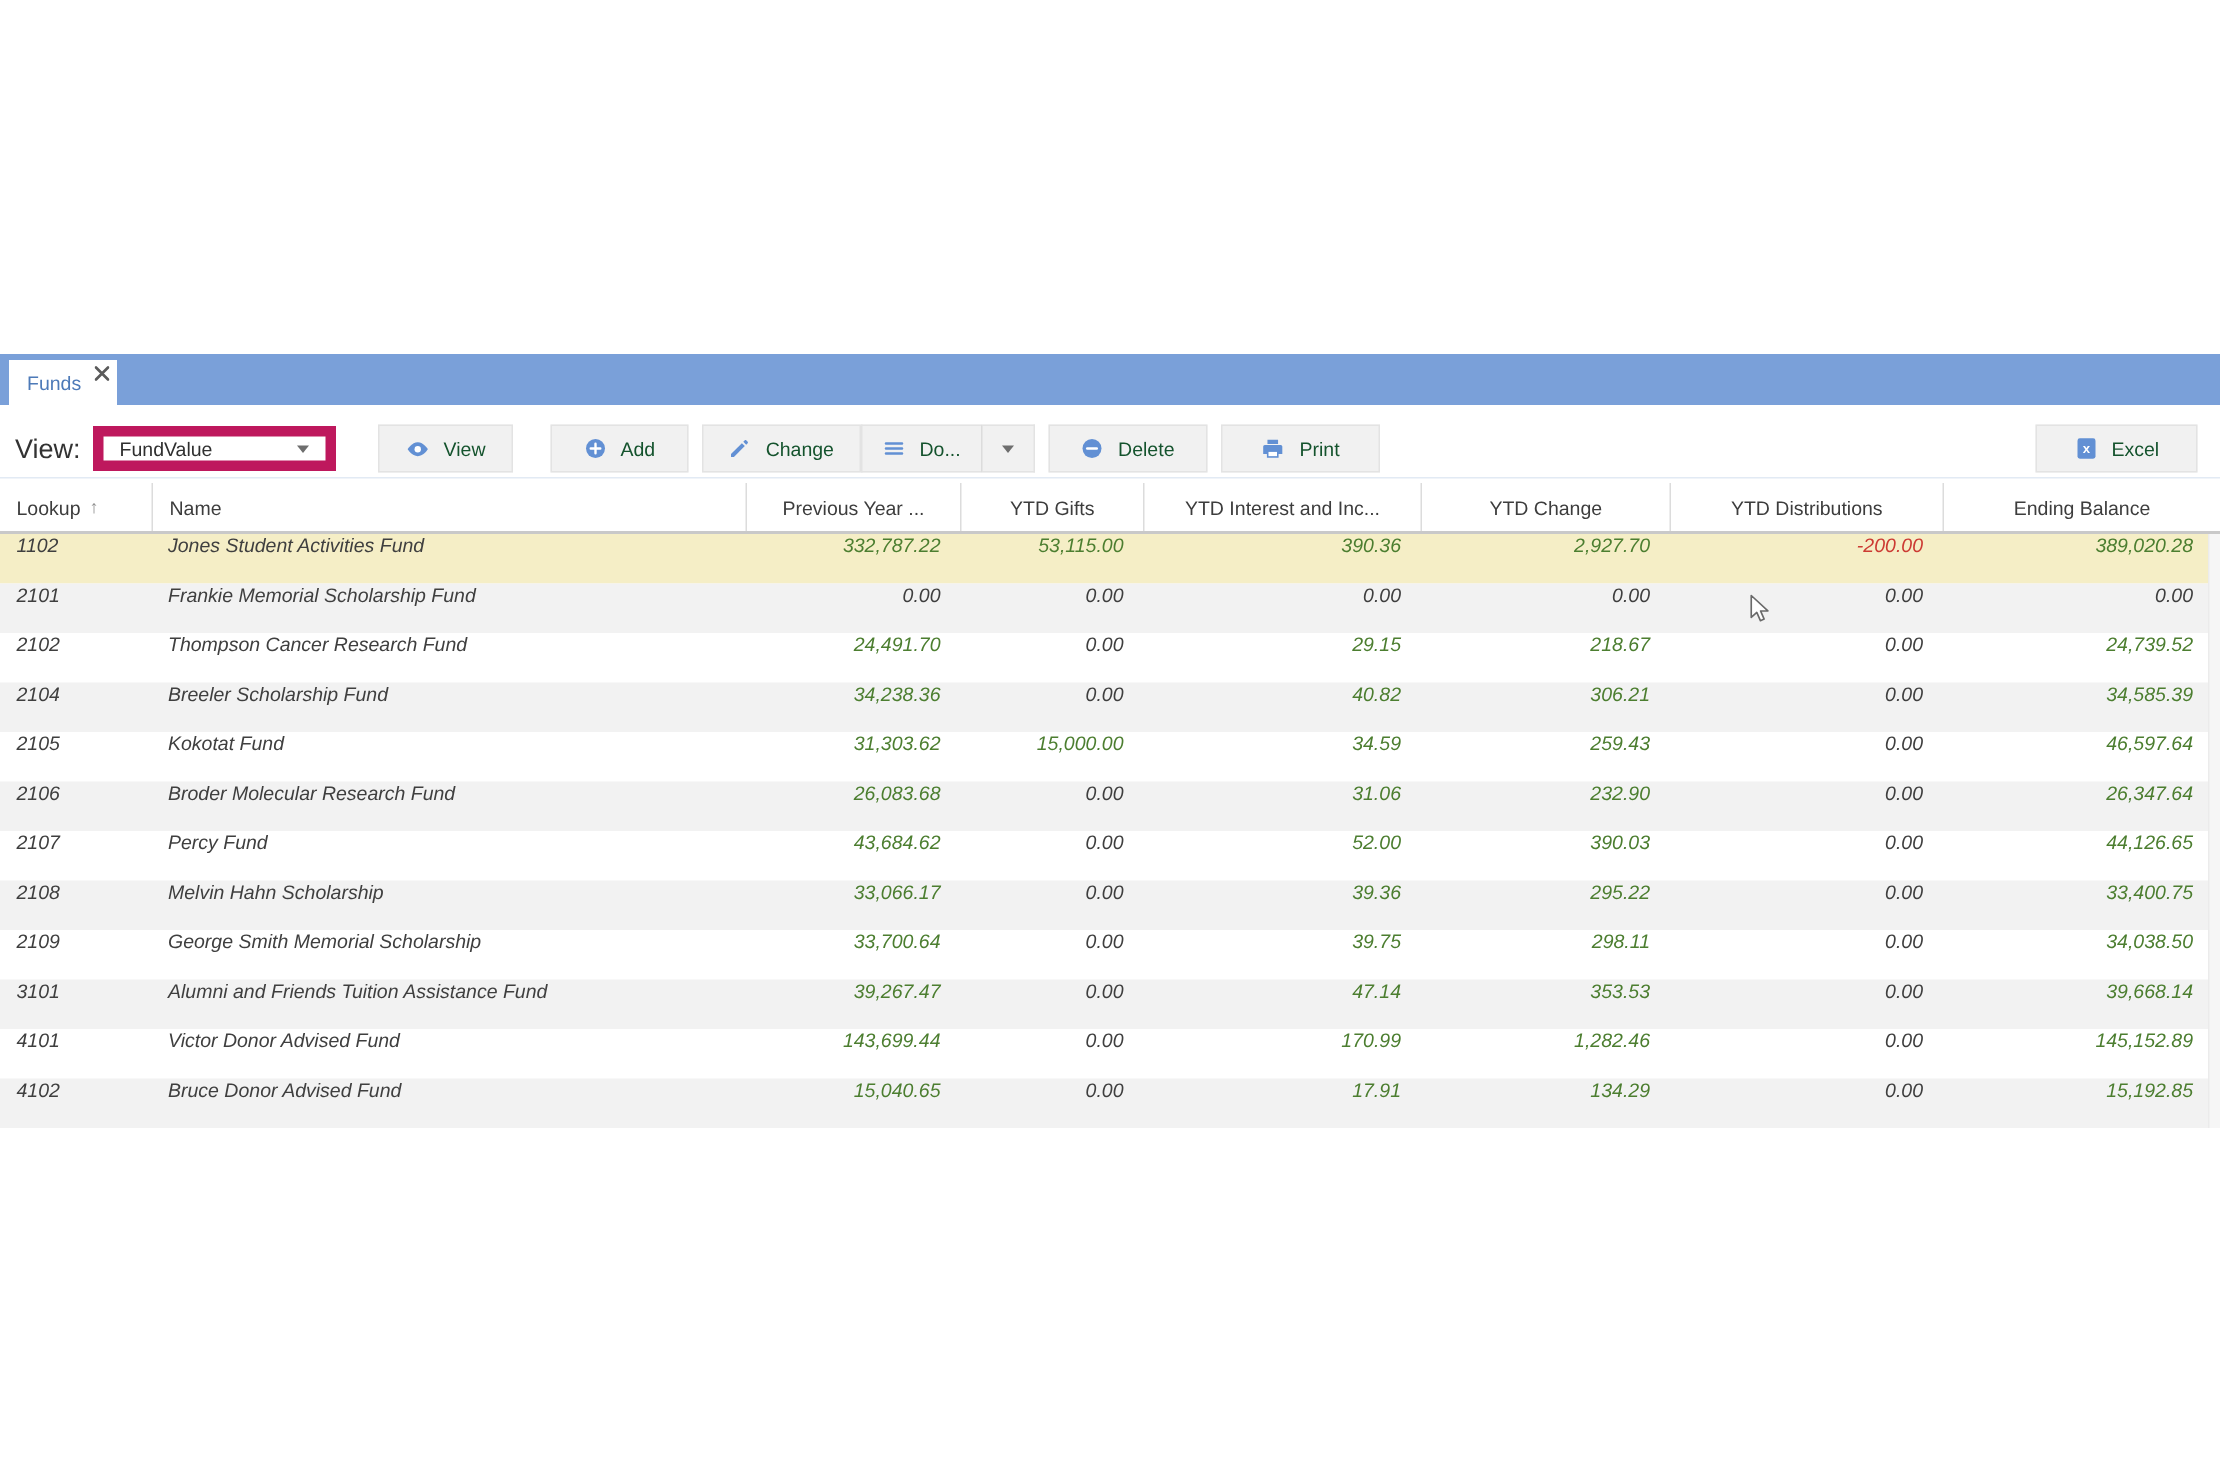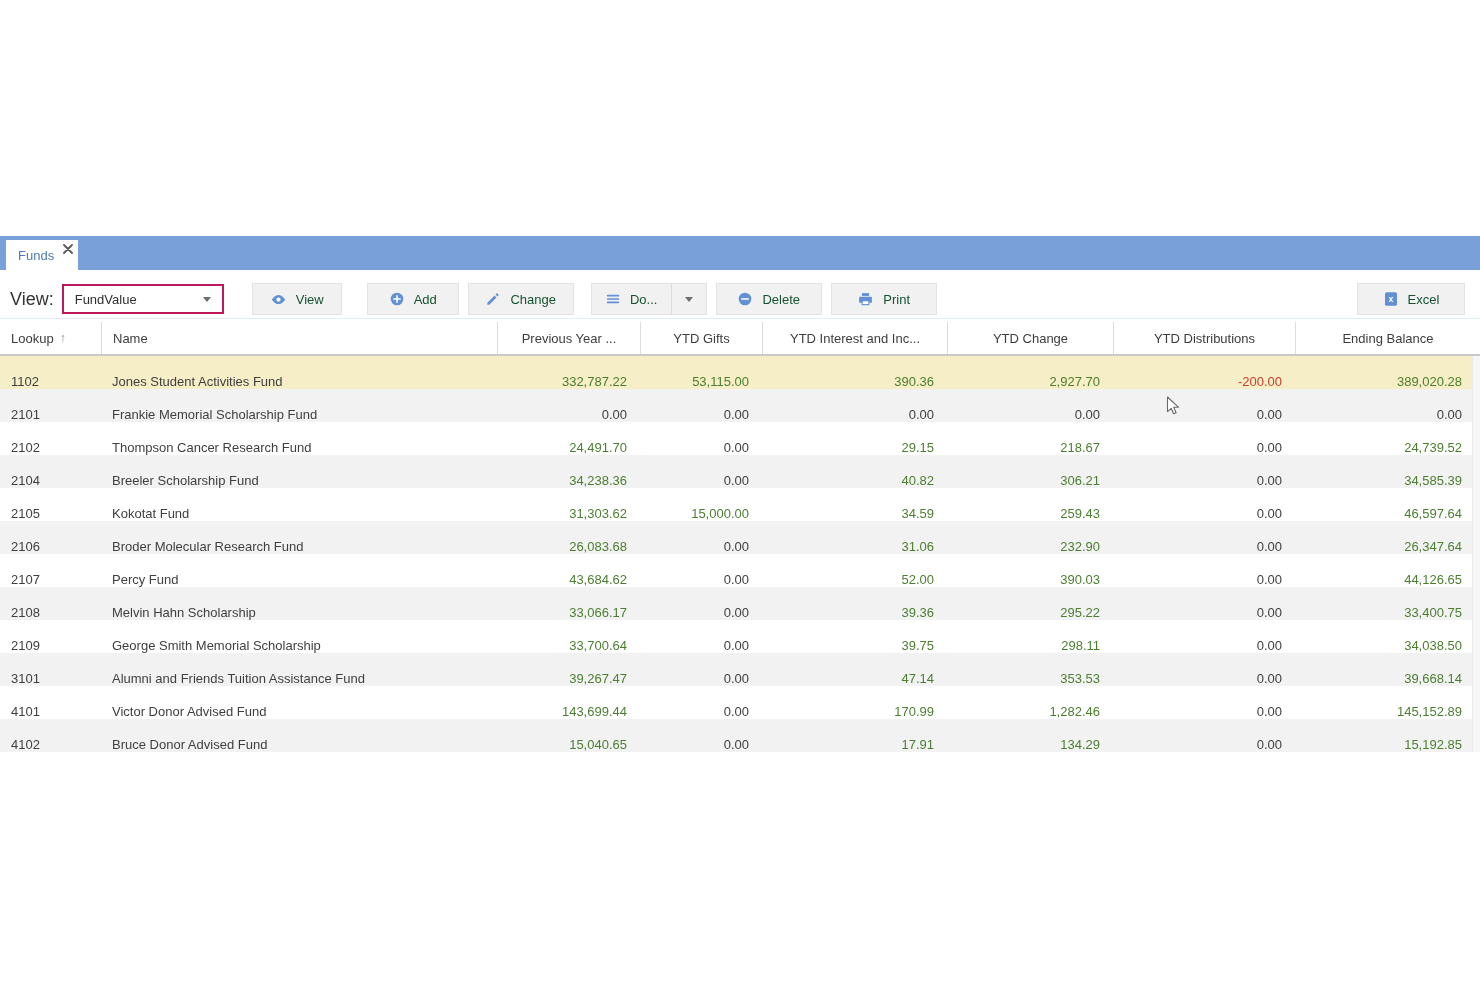--- a/index.html
+++ b/index.html
@@ -12,33 +12,33 @@
   .tab { position: absolute; left: 6px; top: 4px; width: 72px; height: 30px; background: #fff;
          display: flex; align-items: center; padding-left: 12px; }
   .tab-label { font-size: 13px; color: #4d7ab8; }
   .tab-close { position: absolute; top: 3px; right: 4px; width: 12px; height: 12px; cursor: pointer;
                display: flex; align-items: center; justify-content: center; }
 
   
   .toolbar { position: absolute; top: 283px; left: 0; width: 1480px; height: 32px;
              display: flex; align-items: center; padding: 0 10px; }
   .view-label { font-size: 18px; color: #333; margin-right: 8px; }
-  .select { width: 162px; height: 30px; border: 2px solid #be185d; background: #fff;
+  .select { width: 162px; height: 30px; border: 7px solid #be185d; background: #fff;
             display: flex; align-items: center; justify-content: space-between; padding: 0 11px;
             font-size: 13px; color: #2f2f2f; cursor: pointer; }
   .caret { width: 0; height: 0; border-left: 4.5px solid transparent; border-right: 4.5px solid transparent;
            border-top: 5.5px solid #6e6e6e; }
   .btn { height: 32px; background: #f1f1f1; border: 1px solid #e3e3e3; color: #14532d; font-size: 13px;
          font-family: "Liberation Sans", sans-serif; display: flex; align-items: center; justify-content: center;
          gap: 9px; cursor: pointer; }
   .btn svg { display: block; }
   .btn-view   { width: 90px;  margin-left: 28px; }
   .btn-add    { width: 92px;  margin-left: 25px; }
   .btn-change { width: 106px; margin-left: 9px; }
-  .split      { margin-left: 17px; display: flex; }
+  .split      { margin-left: 0; display: flex; }
   .btn-do     { width: 80px; border-right: none; }
   .btn-do-arrow { width: 36px; border-left: 1px solid #dcdcdc; }
   .btn-delete { width: 106px; margin-left: 9px; }
   .btn-print  { width: 106px; margin-left: 9px; }
   .btn-excel  { width: 108px; margin-left: auto; margin-right: 5px; }
 
   .toolbar-divider { position: absolute; top: 318px; left: 0; width: 1480px; height: 1px; background: #e2eaf4; }
 
   
   .grid { position: absolute; top: 322px; left: 0; width: 1480px; }
@@ -50,21 +50,21 @@
 
   .c-lookup   { width: 101px; padding-left: 11px; }
   .c-name     { width: 396px; padding-left: 11px; }
   .c-prev     { width: 143px; }
   .c-gifts    { width: 122px; }
   .c-interest { width: 185px; }
   .c-change   { width: 166px; }
   .c-dist     { width: 182px; }
   .c-ending   { width: 185px; }
 
-  .grid-row { display: flex; height: 33px; align-items: flex-end; background: #fff; cursor: default; }
+  .grid-row { display: flex; height: 33px; align-items: flex-start; background: #fff; cursor: default; font-style: italic; }
   .grid-row:nth-child(even) { background: #f2f2f2; }
   .grid-row.selected { background: #f5eec6; }
   .cell { font-size: 13px; color: #3f3f3f; white-space: nowrap; overflow: hidden; }
   .cell.num { text-align: right; padding-right: 13px; }
   .cell.c-ending.num { padding-right: 18px; }
   .cell.pos  { color: #4c7e30; }
   .cell.neg  { color: #cc3b33; }
   .cell.zero { color: #3f3f3f; }
 
   .vscroll { position: absolute; left: 1472px; top: 356px; width: 8px; height: 396px;

